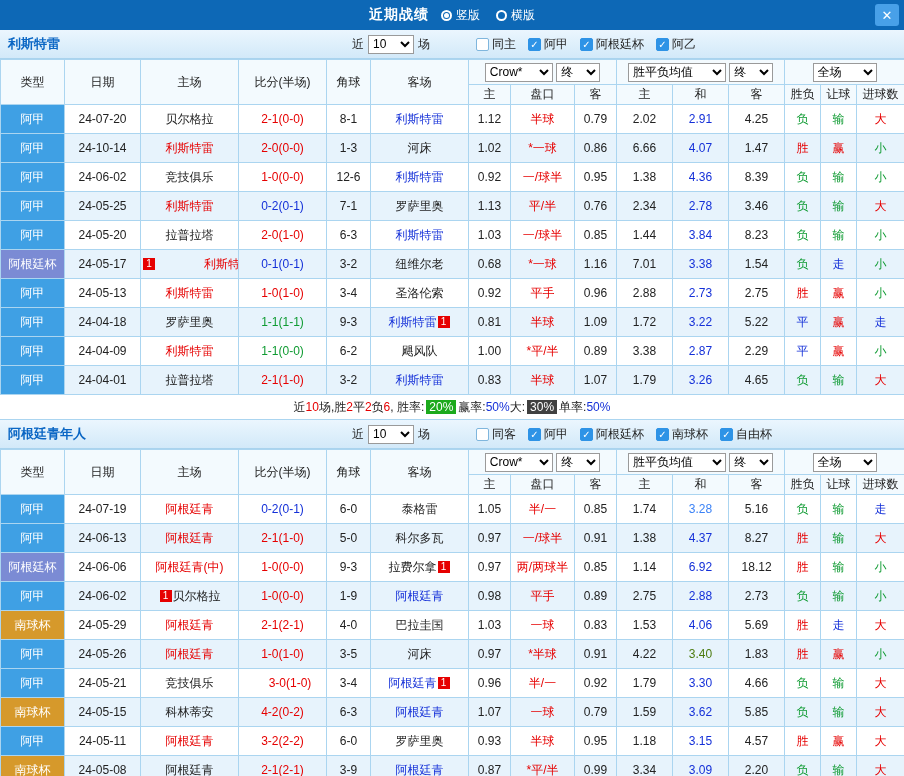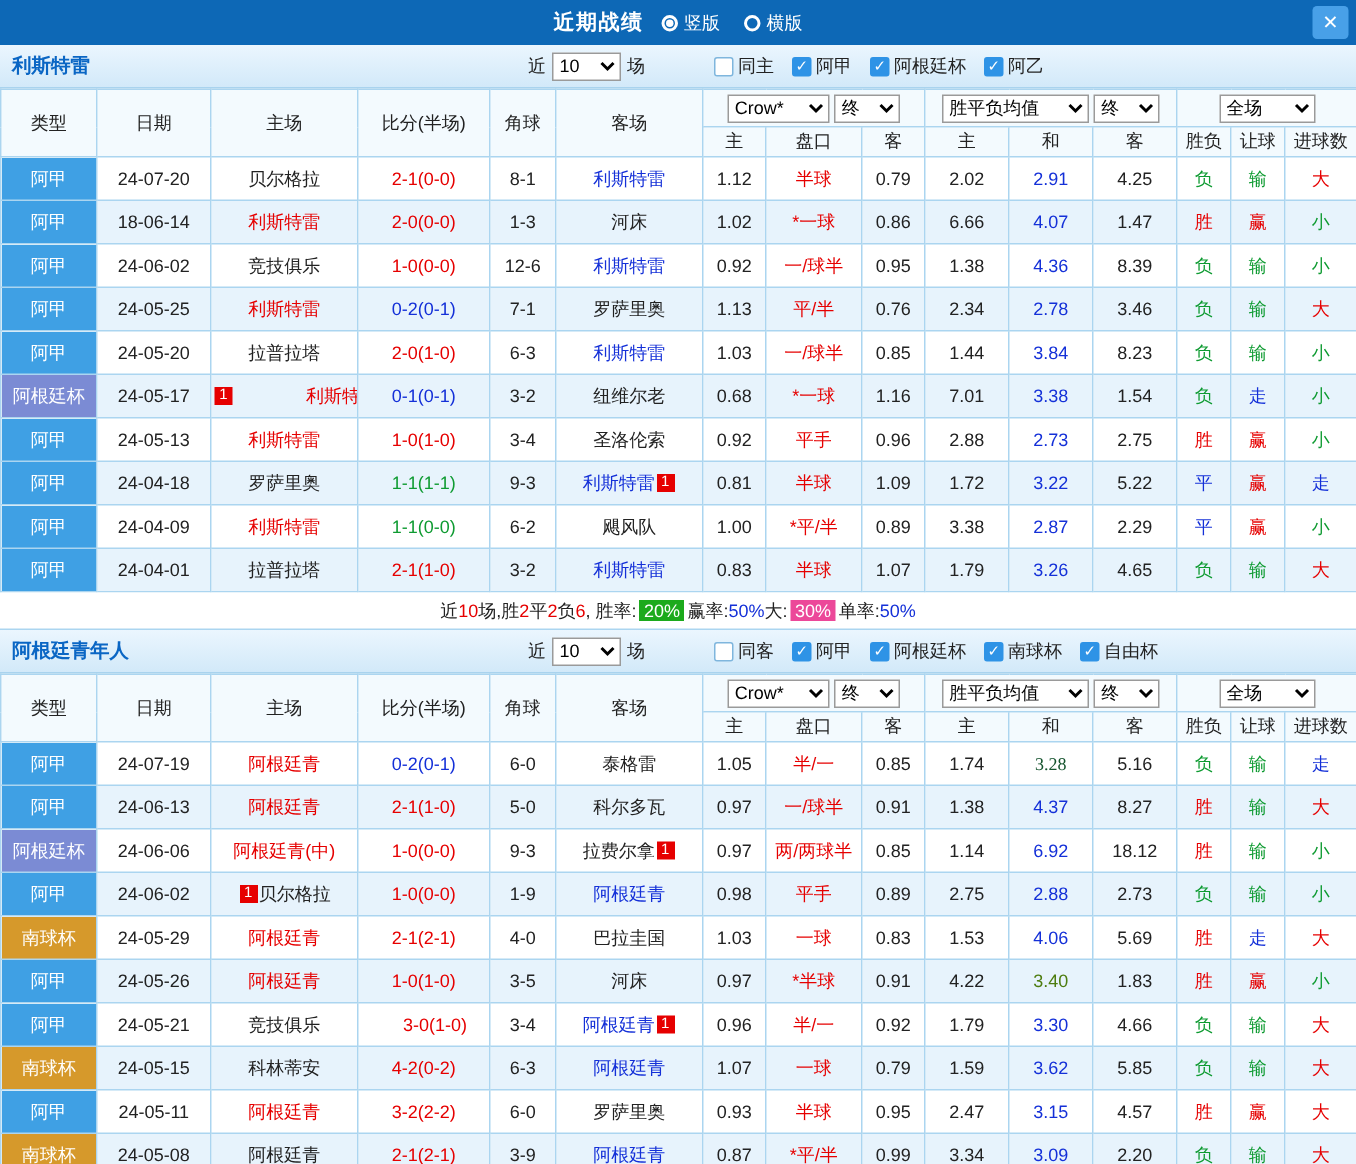--- a/index.html
+++ b/index.html
@@ -162,21 +162,21 @@
           <td>0.79</td>
           <td>2.02</td>
           <td style="color: rgb(20, 48, 216);">2.91</td>
           <td>4.25</td>
           <td style="color: rgb(15, 155, 50);">负</td>
           <td style="color: rgb(15, 155, 50);">输</td>
           <td style="color: rgb(230, 0, 0);">大</td>
         </tr>
         <tr>
           <td class="league" style="background: rgb(63, 160, 228);">阿甲</td>
-          <td>18-06-14</td>
+          <td>24-10-14</td>
           <td><span style="color: rgb(230, 0, 0);">利斯特雷</span></td>
           <td style="color: rgb(230, 0, 0);">2-0(0-0)</td>
           <td>1-3</td>
           <td><span style="color: rgb(34, 34, 34);">河床</span></td>
           <td>1.02</td>
           <td style="color: rgb(230, 0, 0);">*一球</td>
           <td>0.86</td>
           <td>6.66</td>
           <td style="color: rgb(20, 48, 216);">4.07</td>
           <td>1.47</td>
@@ -329,21 +329,21 @@
       <span style="color: rgb(230, 0, 0);">2</span>
       <span>平</span>
       <span style="color: rgb(230, 0, 0);">2</span>
       <span>负</span>
       <span style="color: rgb(230, 0, 0);">6</span>
       <span>, 胜率: </span>
       <span class="pct-badge" style="background: rgb(28, 170, 28);">20%</span>
       <span> 赢率:</span>
       <span style="color: rgb(20, 48, 216);">50%</span>
       <span> 大: </span>
-      <span class="pct-badge" style="background: #ec4899;">30%</span>
+      <span class="pct-badge" style="background: #404040;">30%</span>
       <span> 单率:</span>
       <span style="color: rgb(20, 48, 216);">50%</span>
     </div>
 </div>
 
 <div class="section">
   <div class="section-bar">
     <span class="sec-title">阿根廷青年人</span>
     <div class="sec-controls">
       <span>近</span>
@@ -440,21 +440,21 @@
           <td class="league" style="background: rgb(63, 160, 228);">阿甲</td>
           <td>24-07-19</td>
           <td><span style="color: rgb(230, 0, 0);">阿根廷青</span></td>
           <td style="color: rgb(20, 48, 216);">0-2(0-1)</td>
           <td>6-0</td>
           <td><span style="color: rgb(34, 34, 34);">泰格雷</span></td>
           <td>1.05</td>
           <td style="color: rgb(230, 0, 0);">半/一</td>
           <td>0.85</td>
           <td>1.74</td>
-          <td style="color: #14532d; font-family: Liberation Serif, serif;">3.28</td>
+          <td style="color: #3b82f6;">3.28</td>
           <td>5.16</td>
           <td style="color: rgb(15, 155, 50);">负</td>
           <td style="color: rgb(15, 155, 50);">输</td>
           <td style="color: rgb(20, 48, 216);">走</td>
         </tr>
         <tr>
           <td class="league" style="background: rgb(63, 160, 228);">阿甲</td>
           <td>24-06-13</td>
           <td><span style="color: rgb(230, 0, 0);">阿根廷青</span></td>
           <td style="color: rgb(230, 0, 0);">2-1(1-0)</td>
@@ -575,21 +575,21 @@
         <tr>
           <td class="league" style="background: rgb(63, 160, 228);">阿甲</td>
           <td>24-05-11</td>
           <td><span style="color: rgb(230, 0, 0);">阿根廷青</span></td>
           <td style="color: rgb(230, 0, 0);">3-2(2-2)</td>
           <td>6-0</td>
           <td><span style="color: rgb(34, 34, 34);">罗萨里奥</span></td>
           <td>0.93</td>
           <td style="color: rgb(230, 0, 0);">半球</td>
           <td>0.95</td>
-          <td>2.47</td>
+          <td>1.18</td>
           <td style="color: rgb(20, 48, 216);">3.15</td>
           <td>4.57</td>
           <td style="color: rgb(230, 0, 0);">胜</td>
           <td style="color: rgb(230, 0, 0);">赢</td>
           <td style="color: rgb(230, 0, 0);">大</td>
         </tr>
         <tr>
           <td class="league" style="background: rgb(214, 153, 43);">南球杯</td>
           <td>24-05-08</td>
           <td><span style="color: rgb(34, 34, 34);">阿根廷青</span></td>

